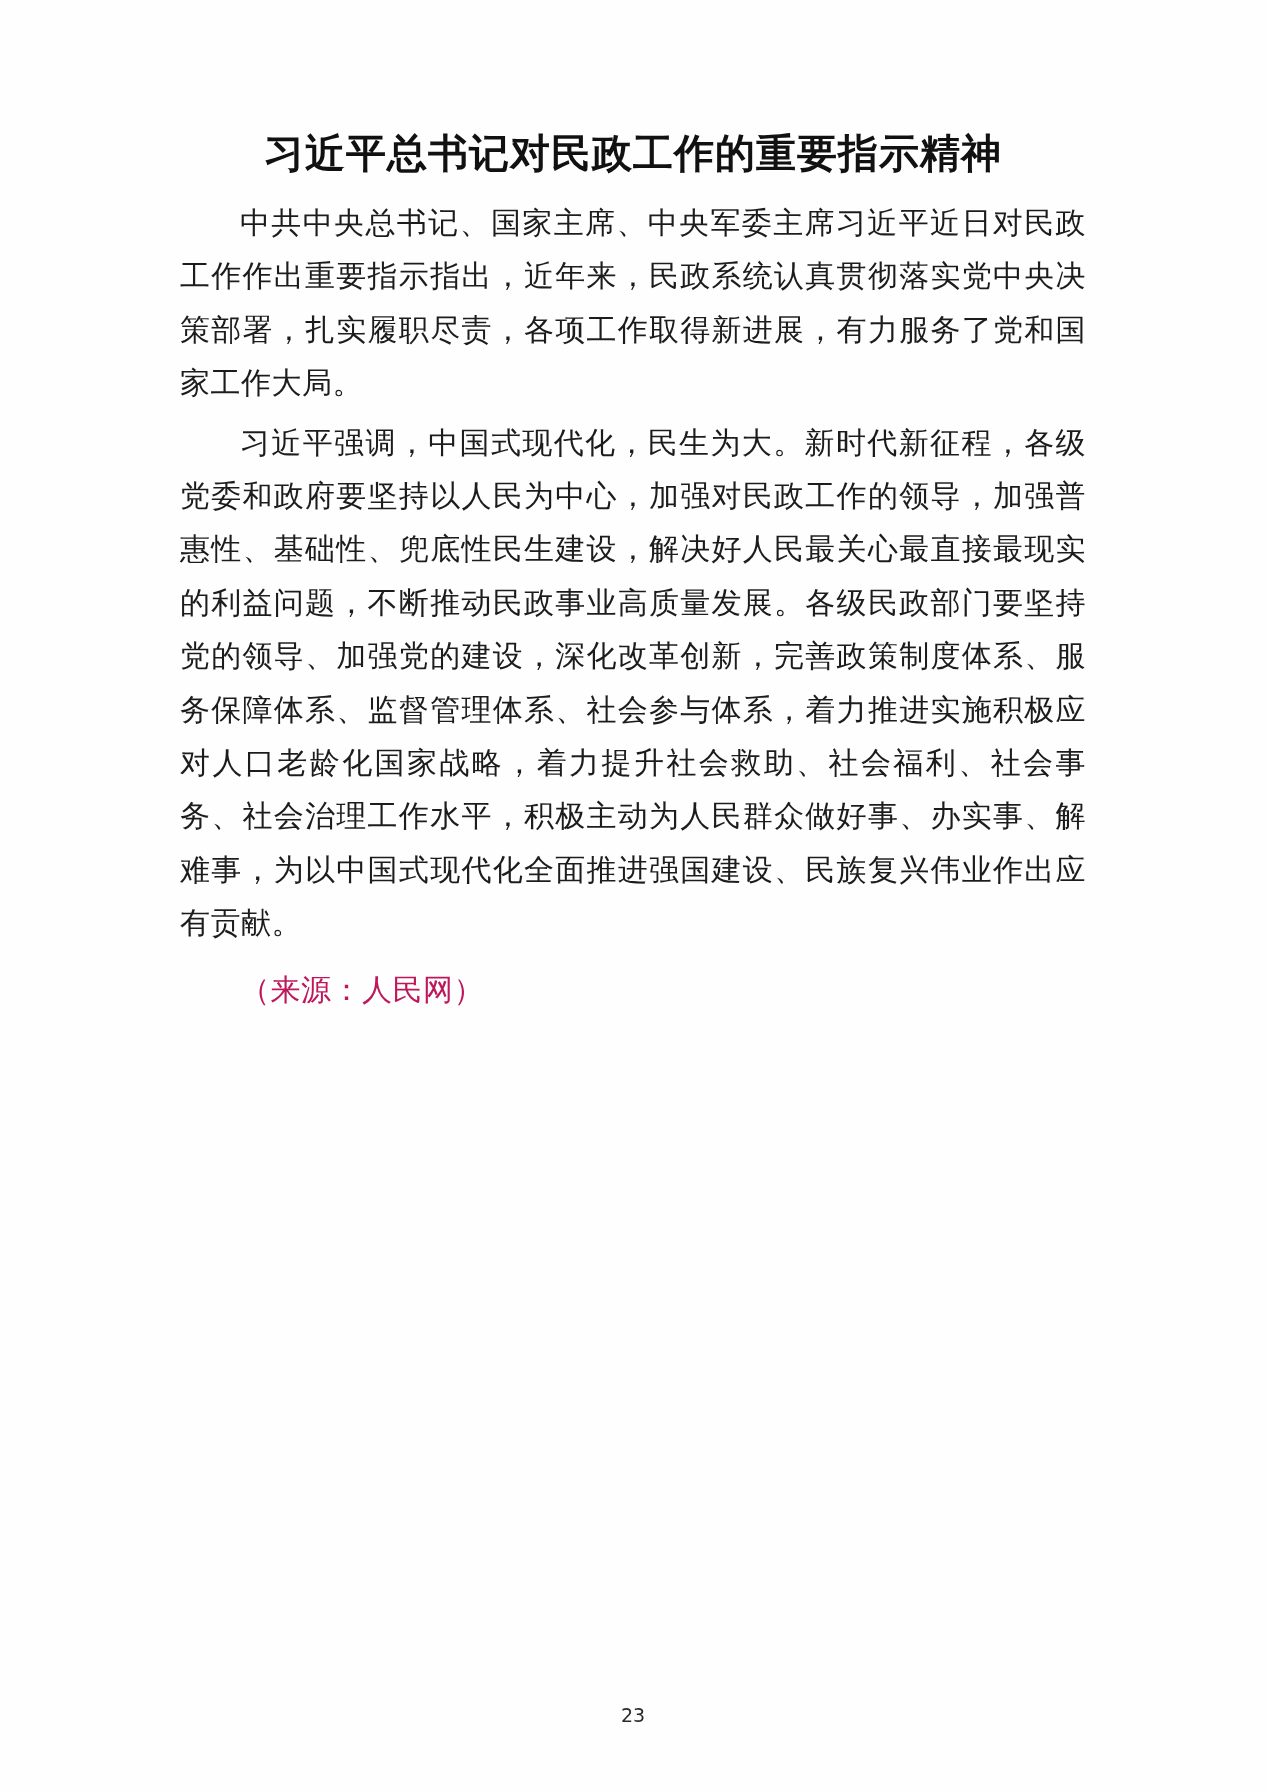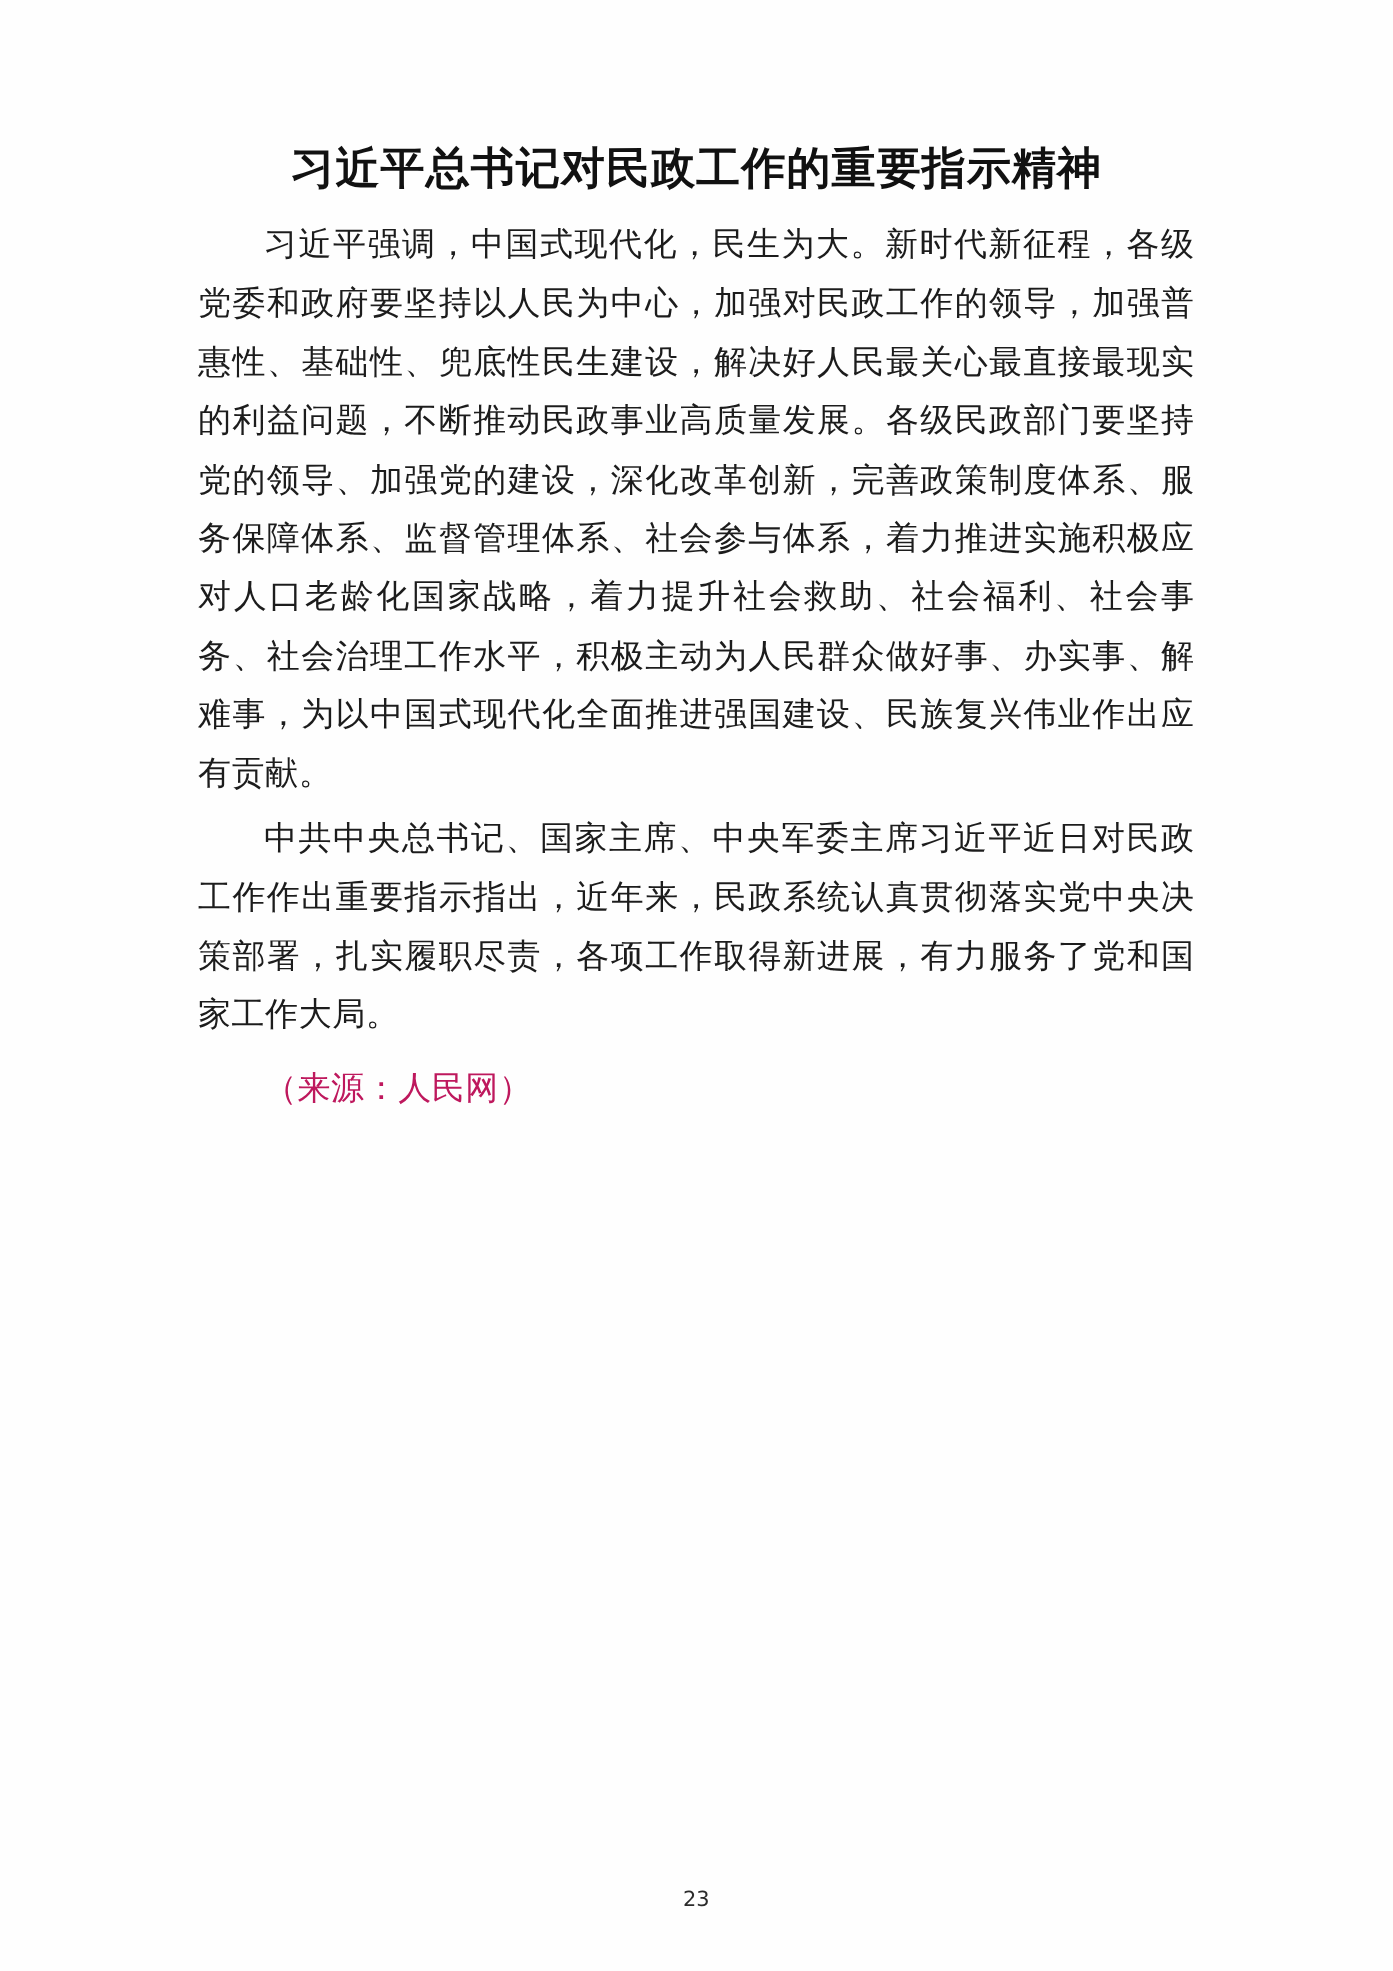--- a/index.html
+++ b/index.html
@@ -54,37 +54,37 @@
     line-height: 1.78;
     text-indent: 2em;
     margin-top: 14px;
     letter-spacing: 0.5px;
     color: #be185d;
   }
   .page-number {
     position: absolute;
     left: 0;
     right: 0;
-    bottom: 54px;
+    bottom: 66px;
     text-align: center;
     font-family: "DejaVu Sans", "Liberation Sans", sans-serif;
     font-size: 19px;
     color: #2b2b2b;
   }
 </style>
 </head>
 <body>
 
 <div class="page">
   <div class="content">
 
     <h1 class="doc-title">习近平总书记对民政工作的重要指示精神</h1>
 
+    <p class="para">中共中央总书记、国家主席、中央军委主席习近平近日对民政工作作出重要指示指出，近年来，民政系统认真贯彻落实党中央决策部署，扎实履职尽责，各项工作取得新进展，有力服务了党和国家工作大局。</p>
+
     <p class="para">习近平强调，中国式现代化，民生为大。新时代新征程，各级党委和政府要坚持以人民为中心，加强对民政工作的领导，加强普惠性、基础性、兜底性民生建设，解决好人民最关心最直接最现实的利益问题，不断推动民政事业高质量发展。各级民政部门要坚持党的领导、加强党的建设，深化改革创新，完善政策制度体系、服务保障体系、监督管理体系、社会参与体系，着力推进实施积极应对人口老龄化国家战略，着力提升社会救助、社会福利、社会事务、社会治理工作水平，积极主动为人民群众做好事、办实事、解难事，为以中国式现代化全面推进强国建设、民族复兴伟业作出应有贡献。</p>
-
-    <p class="para">中共中央总书记、国家主席、中央军委主席习近平近日对民政工作作出重要指示指出，近年来，民政系统认真贯彻落实党中央决策部署，扎实履职尽责，各项工作取得新进展，有力服务了党和国家工作大局。</p>
 
     <p class="para-source">（来源：人民网）</p>
 
   </div>
 
   <div class="page-number">23</div>
 </div>
 
 </body></html>

